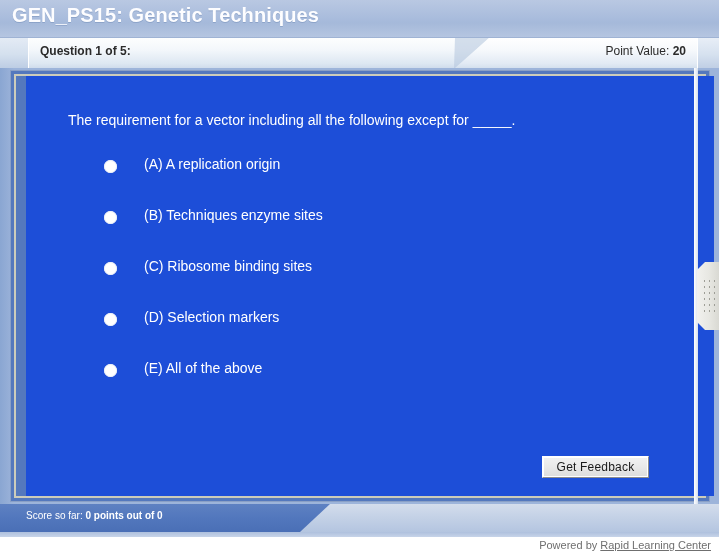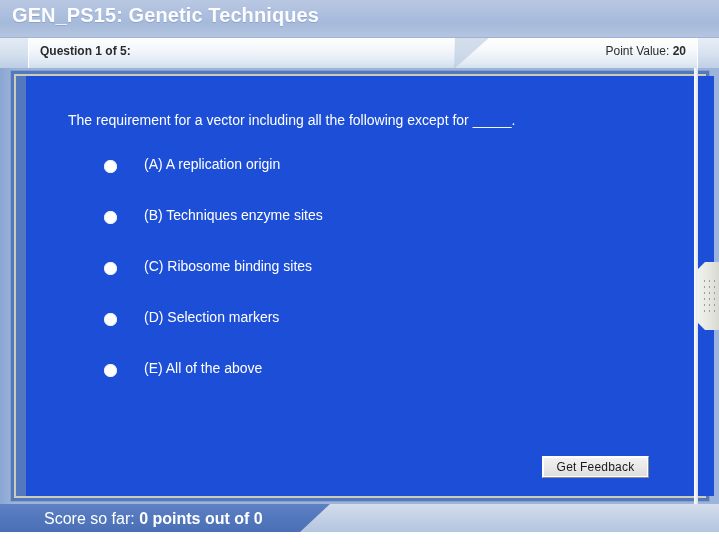--- a/index.html
+++ b/index.html
@@ -240,22 +240,22 @@
   .score-blue {
     position: absolute;
     left: 0; top: 0;
     width: 330px; height: 28px;
     background: linear-gradient(to bottom, #5e81c2 0%, #5277bd 50%, #4a6fb6 100%);
     -webkit-clip-path: polygon(0 0, 100% 0, calc(100% - 30px) 100%, 0 100%);
     clip-path: polygon(0 0, 100% 0, calc(100% - 30px) 100%, 0 100%);
   }
   .score-text {
     position: absolute;
-    left: 44px; top: 6px;
-    font-size: 16px;
+    left: 26px; top: 6px;
+    font-size: 10px;
     color: #ffffff;
     white-space: nowrap;
   }
   .score-text b { font-weight: bold; }
 
   
   .footer {
     position: absolute;
     left: 0; top: 532px;
     width: 719px; height: 24px;
@@ -337,14 +337,18 @@
 
   <div class="grip-rail"></div>
   <div class="grip"></div>
   <div class="grip-dots"></div>
 
   <div class="score-bar">
     <div class="score-blue"></div>
     <div class="score-text"><span>Score so far: </span><b>0 points out of 0</b></div>
   </div>
 
+  <div class="footer">
+    <div class="footer-strip"></div>
+    <div class="powered"><span>Powered by </span><span class="lnk">Rapid Learning Center</span></div>
+  </div>
 
 </div>
 
 </body></html>

